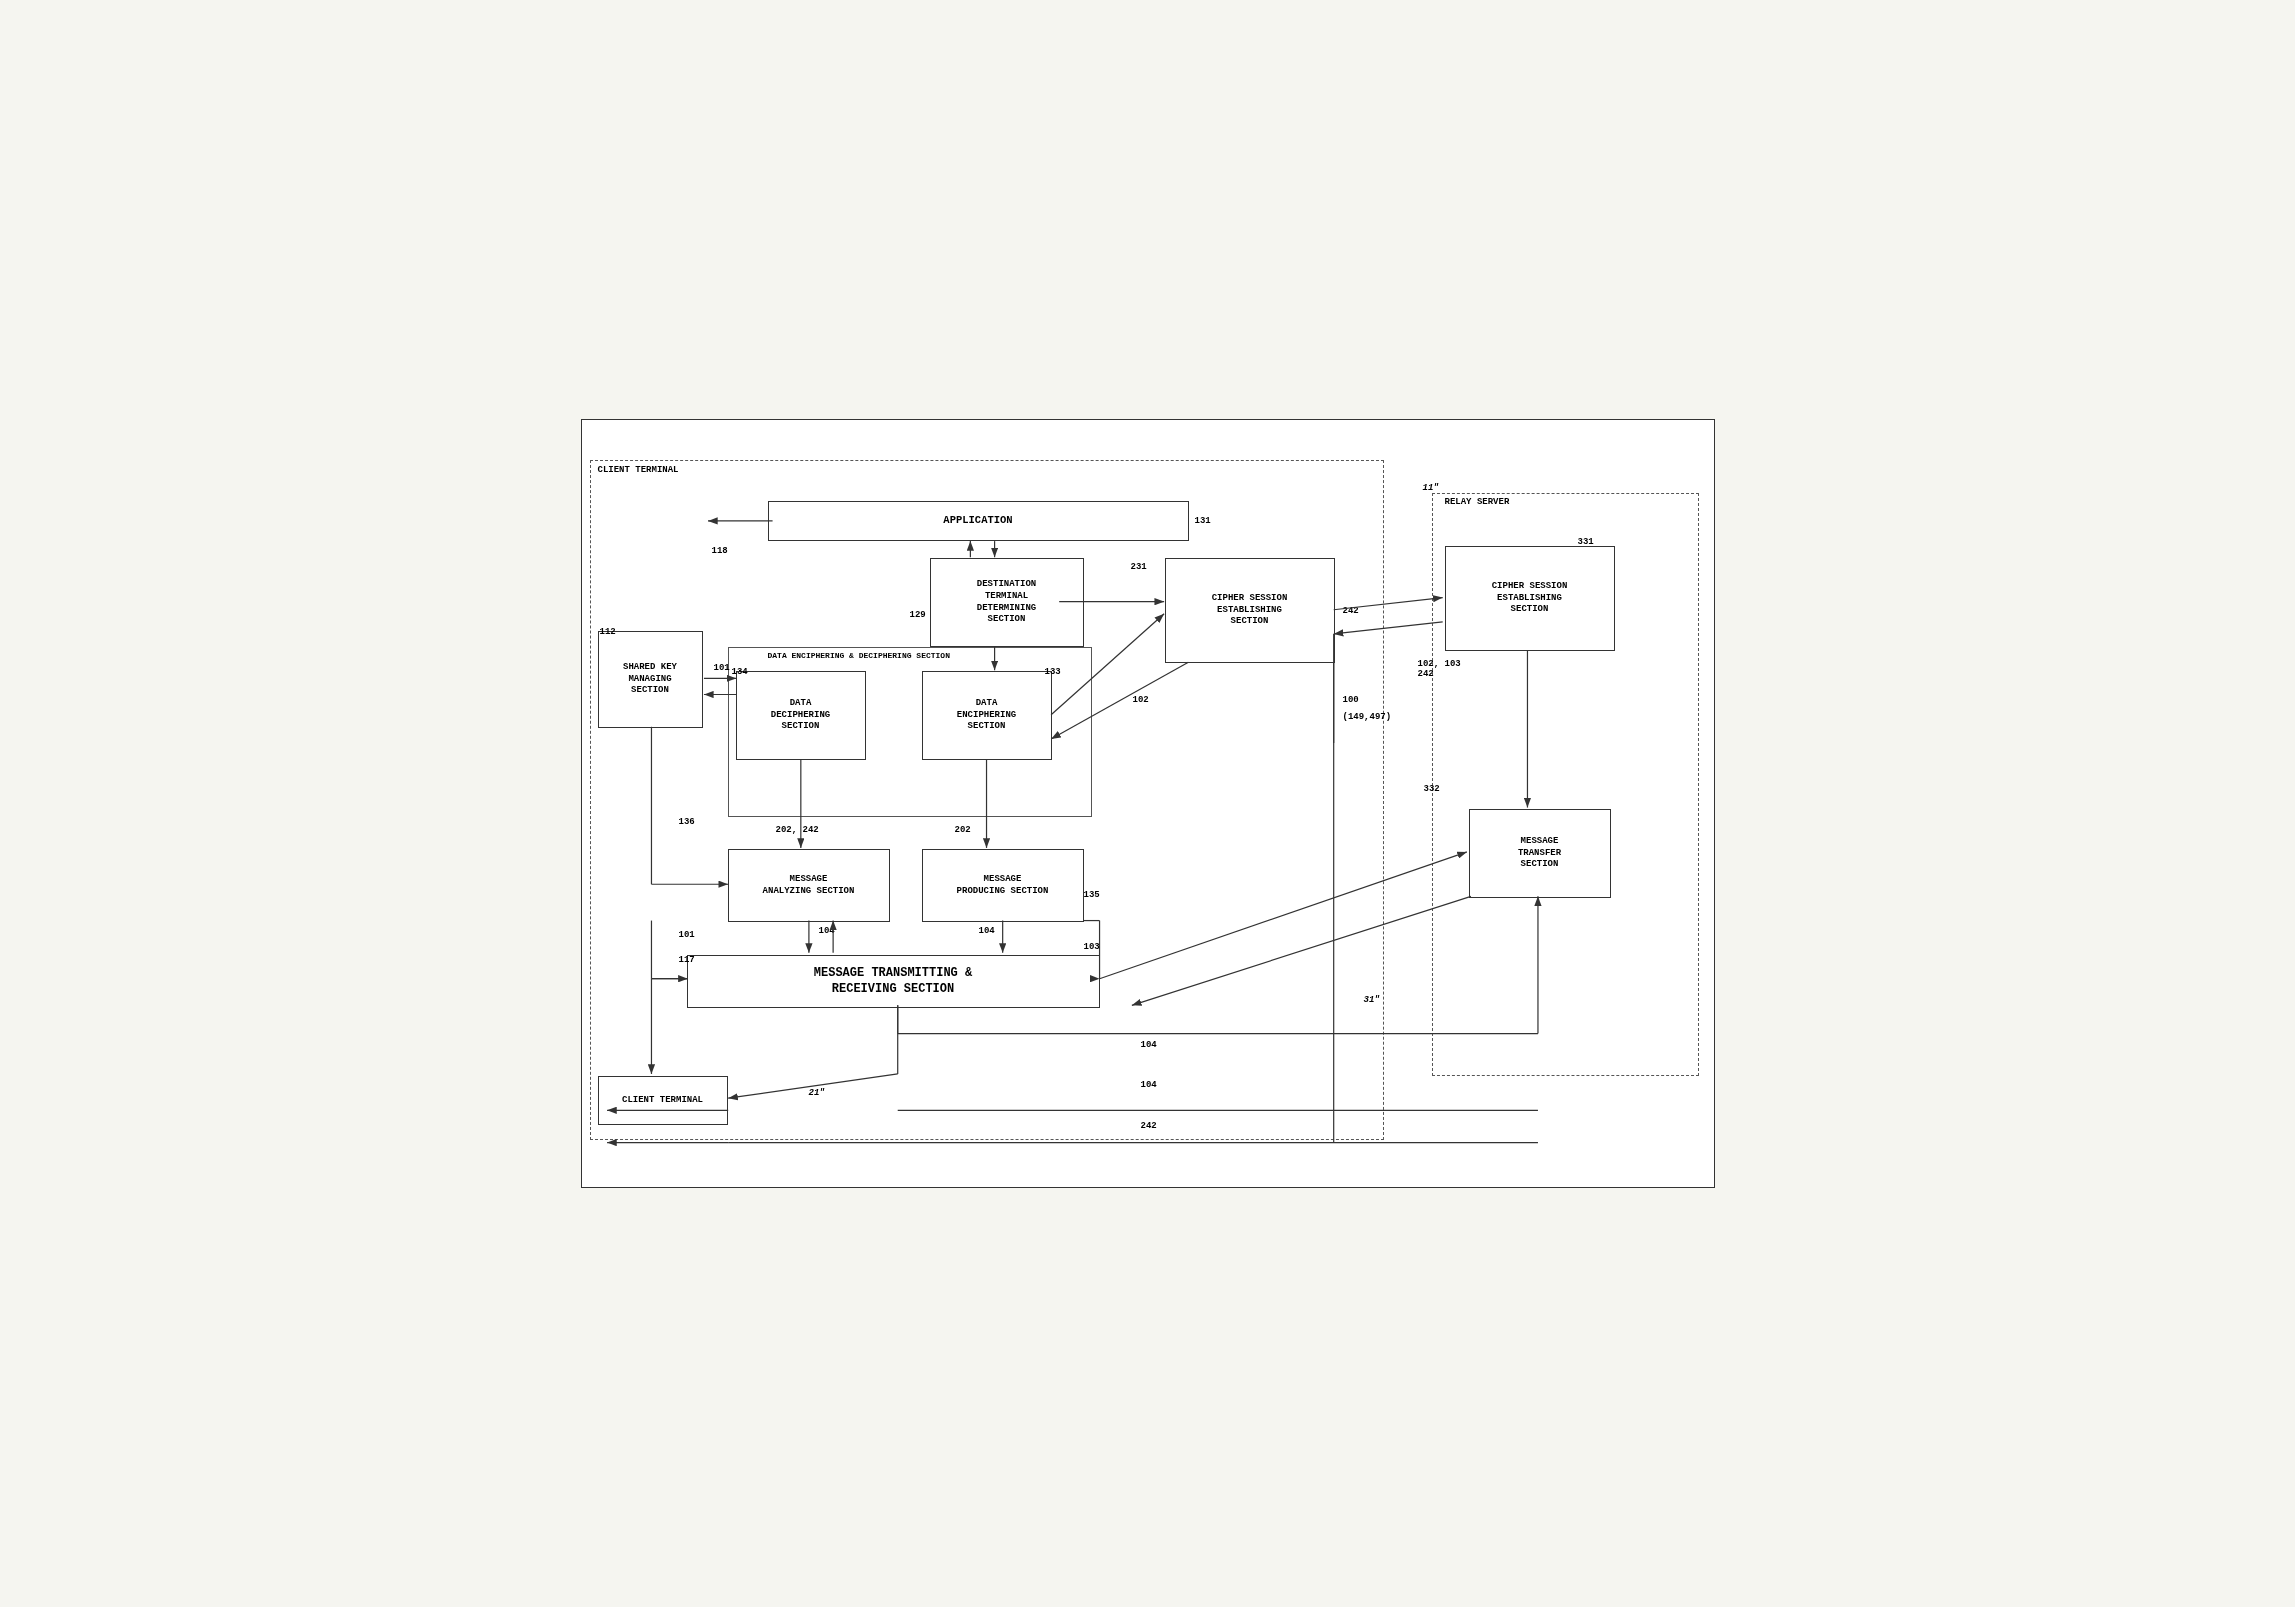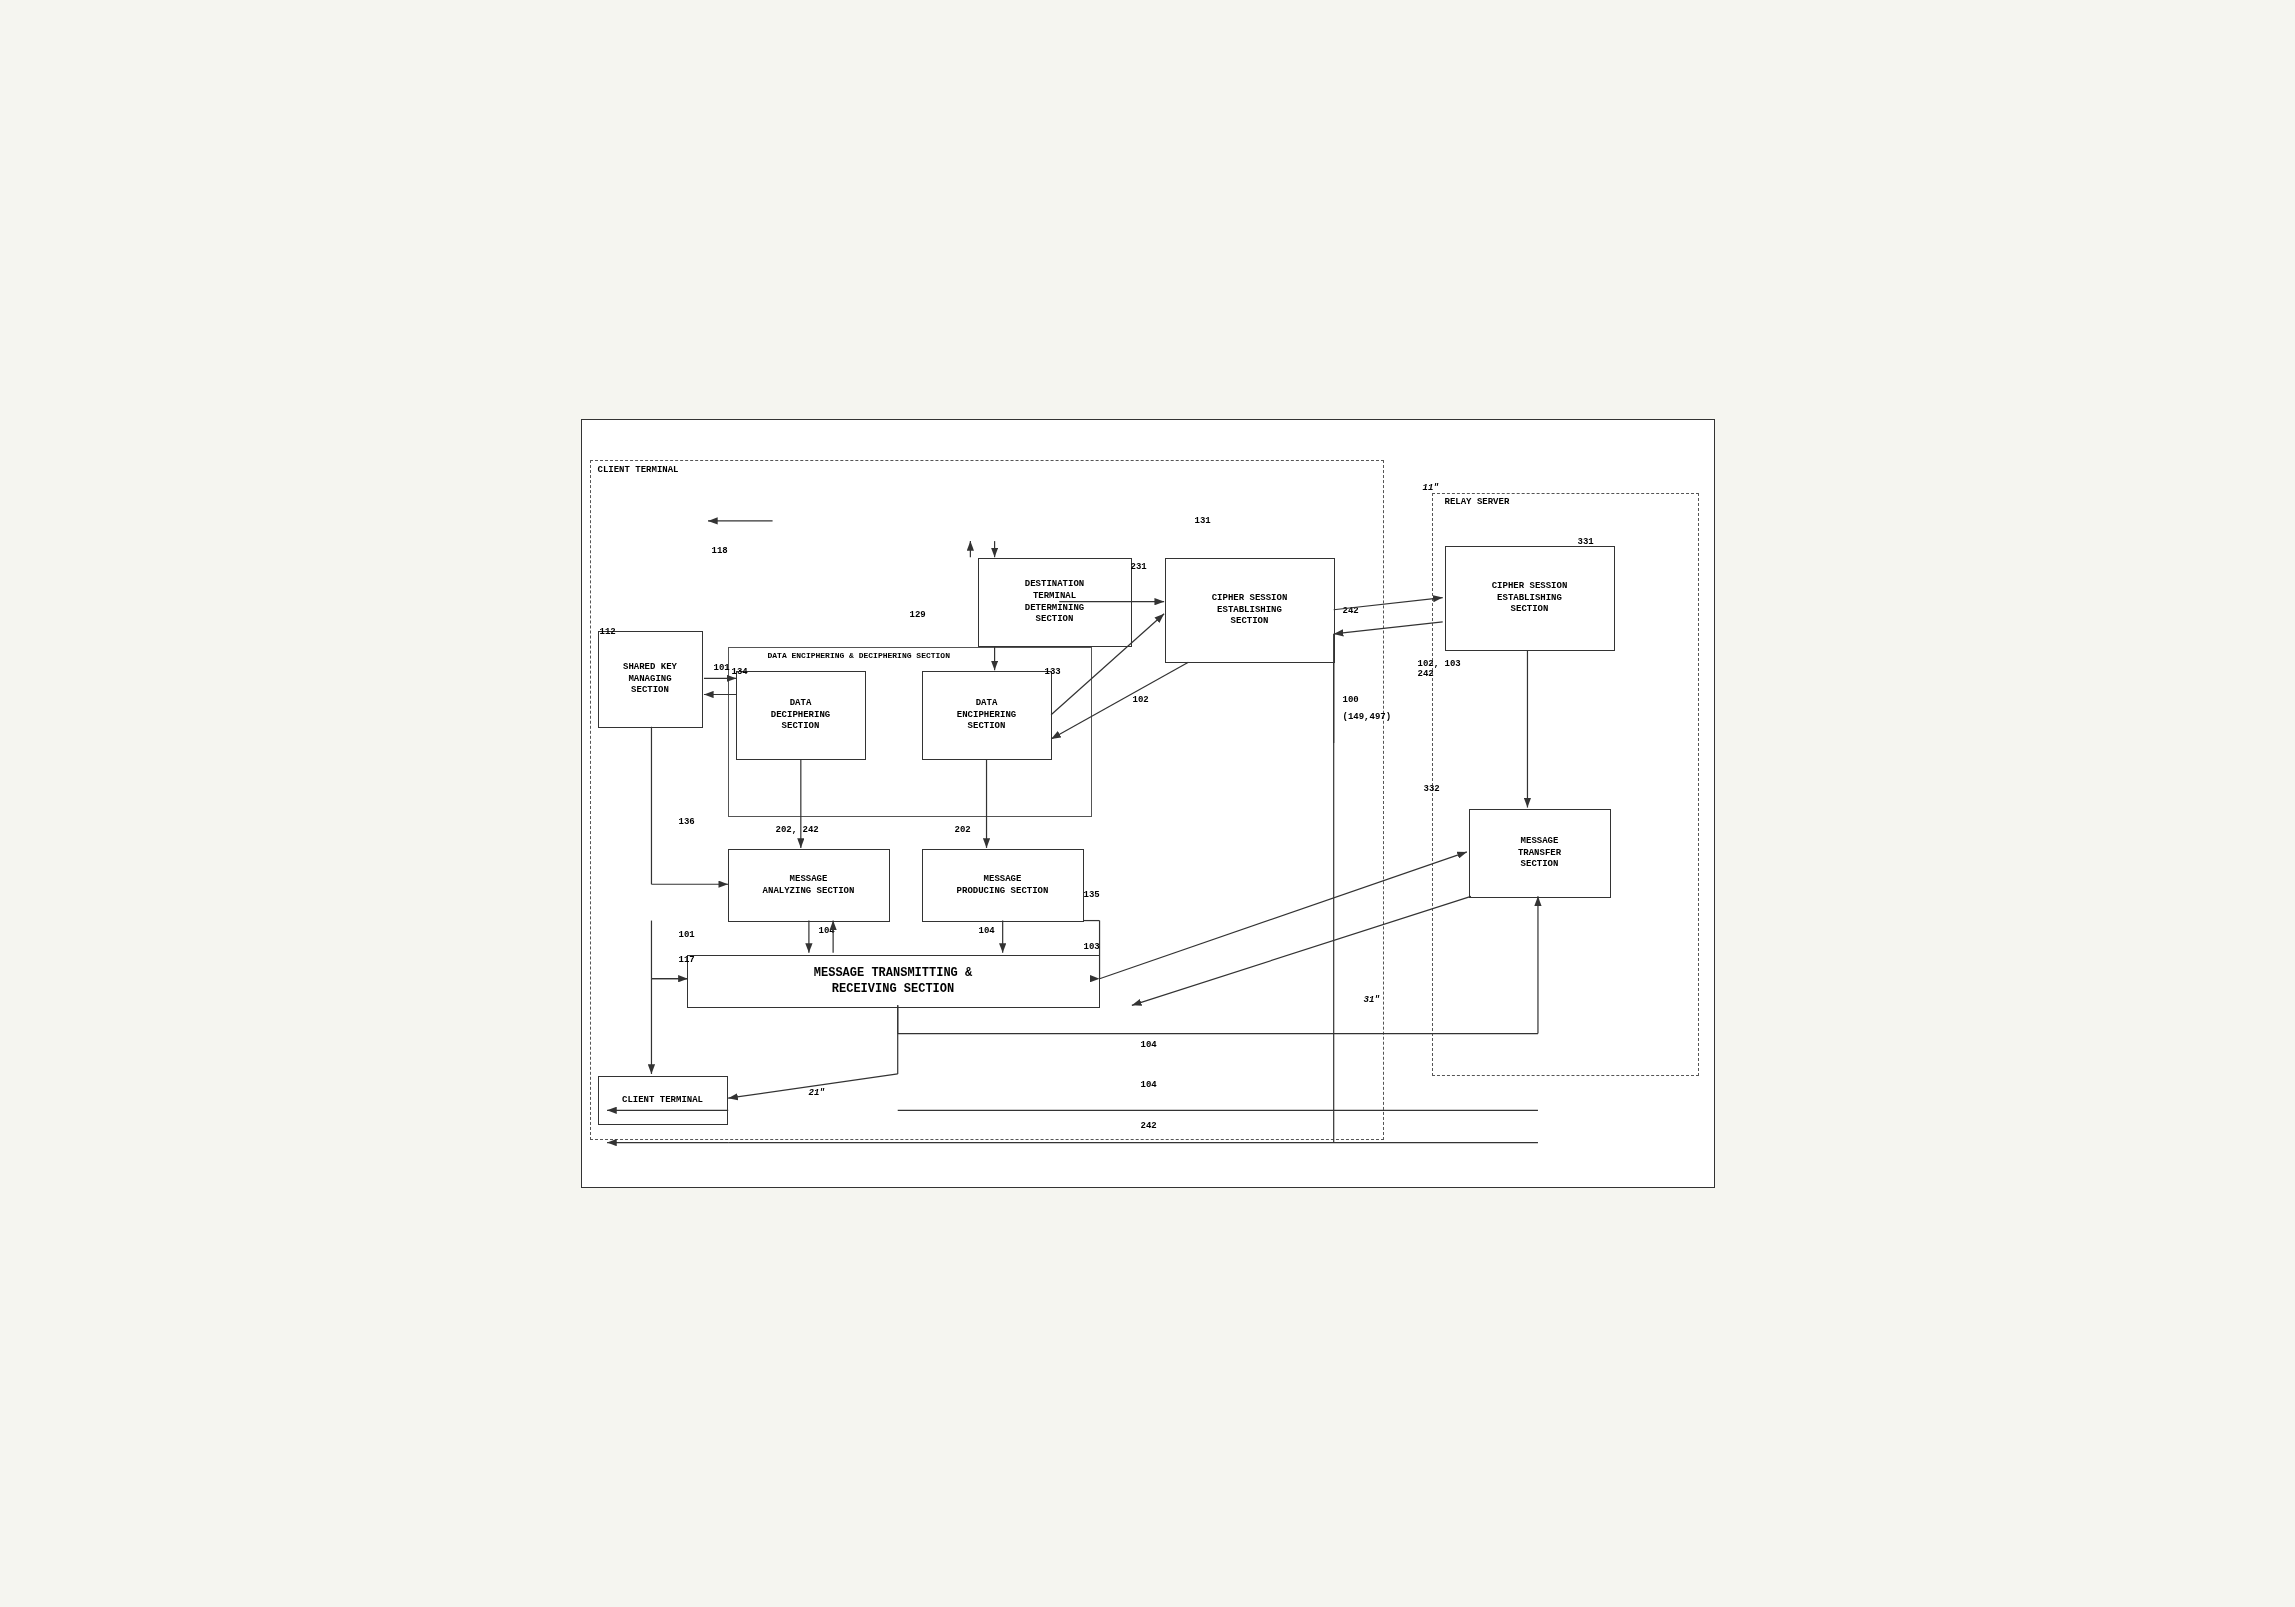--- a/index.html
+++ b/index.html
@@ -72,28 +72,31 @@
   <div class="label-text" style="left:16px; top:45px;">CLIENT TERMINAL</div>
 
   <div class="label-text" style="left:863px; top:77px;">RELAY SERVER</div>
 
   <div class="label-text" style="left:841px; top:63px; font-style:italic;">11"</div>
 
   <div class="label-text" style="left:227px; top:668px; font-style:italic;">21"</div>
 
   <div class="label-text" style="left:782px; top:575px; font-style:italic;">31"</div>
 
+  <div class="box" style="left:186px; top:81px; width:421px; height:40px; font-size:10.5px;">
+    <span>APPLICATION</span>
+  </div>
 
   <div class="box" style="left:16px; top:211px; width:105px; height:97px;">
     <span style="white-space:pre;text-align:center;">SHARED KEY
 MANAGING
 SECTION</span>
   </div>
 
-  <div class="box" style="left:348px; top:138px; width:154px; height:89px;margin-left:48px;">
+  <div class="box" style="left:348px; top:138px; width:154px; height:89px;">
     <span style="white-space:pre;text-align:center;">DESTINATION
 TERMINAL
 DETERMINING
 SECTION</span>
   </div>
 
   <div class="outer-box" style="left:146px; top:227px; width:364px; height:170px; border-style:solid;"></div>
   <div class="label-text" style="left:186px; top:231px; font-size:8px;">DATA ENCIPHERING &amp; DECIPHERING SECTION</div>
 
   <div class="box" style="left:154px; top:251px; width:130px; height:89px;">

